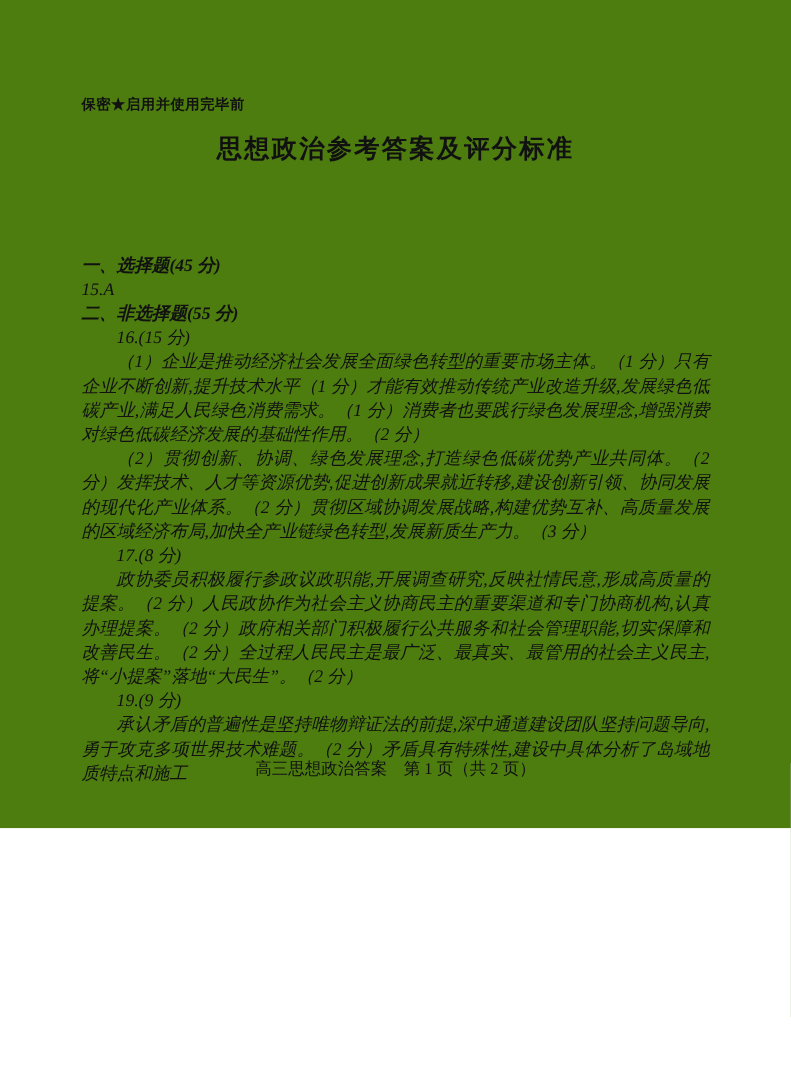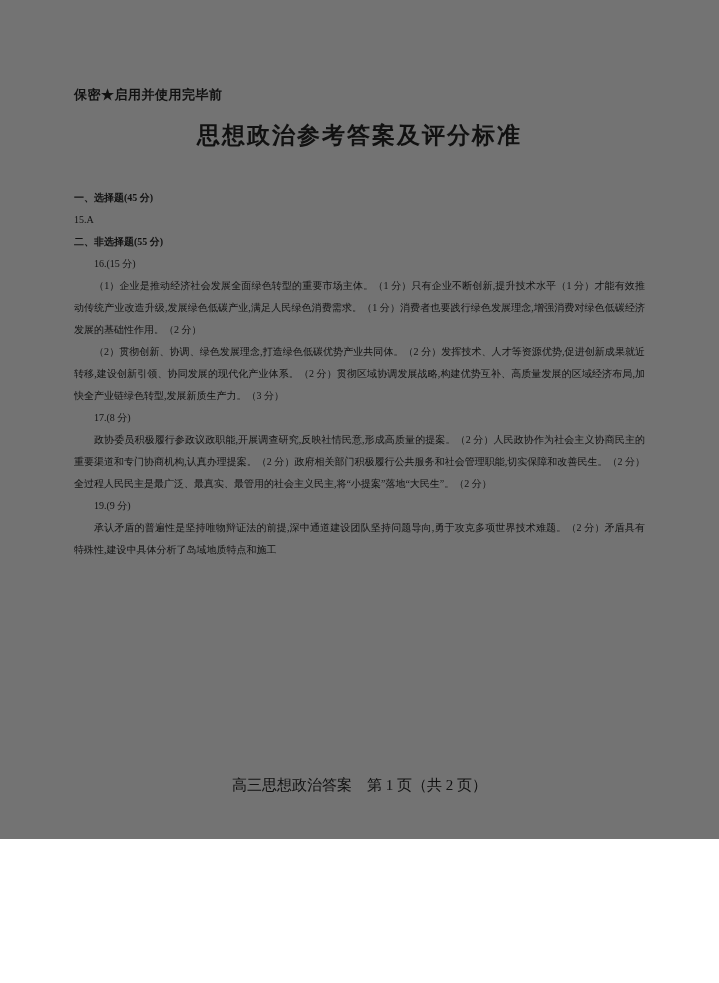--- a/index.html
+++ b/index.html
@@ -3,46 +3,47 @@
 <meta charset="utf-8">
 <style>
   html, body {
     margin: 0;
     padding: 0;
     background: #ffffff;
   }
   .page {
     position: relative;
     width: 719px;
-    height: 839px;
+    height: 753px;
     margin: 0 auto;
-    background: #737373;
+    background: #4d7c0f;
     box-sizing: border-box;
     padding: 86px 74px 0 74px;
     font-family: "Liberation Serif", "DejaVu Serif", serif;
     color: #111111;
     overflow: hidden;
   }
   .security-notice {
     font-size: 13px;
     font-weight: bold;
     letter-spacing: 0.5px;
   }
   .doc-title {
     margin: 16px 0 0 0;
     text-align: center;
     font-size: 23px;
     font-weight: bold;
     letter-spacing: 2px;
   }
   .content {
-    margin-top: 36px;
-    font-size: 10px;
+    margin-top: 80px;
+    font-size: 16px;
     line-height: 22px;
     text-align: justify;
+    font-style: italic;
   }
   .content p {
     margin: 0;
     padding: 0;
   }
   .section-heading {
     font-weight: bold;
     text-align: left;
   }
   .indent {

